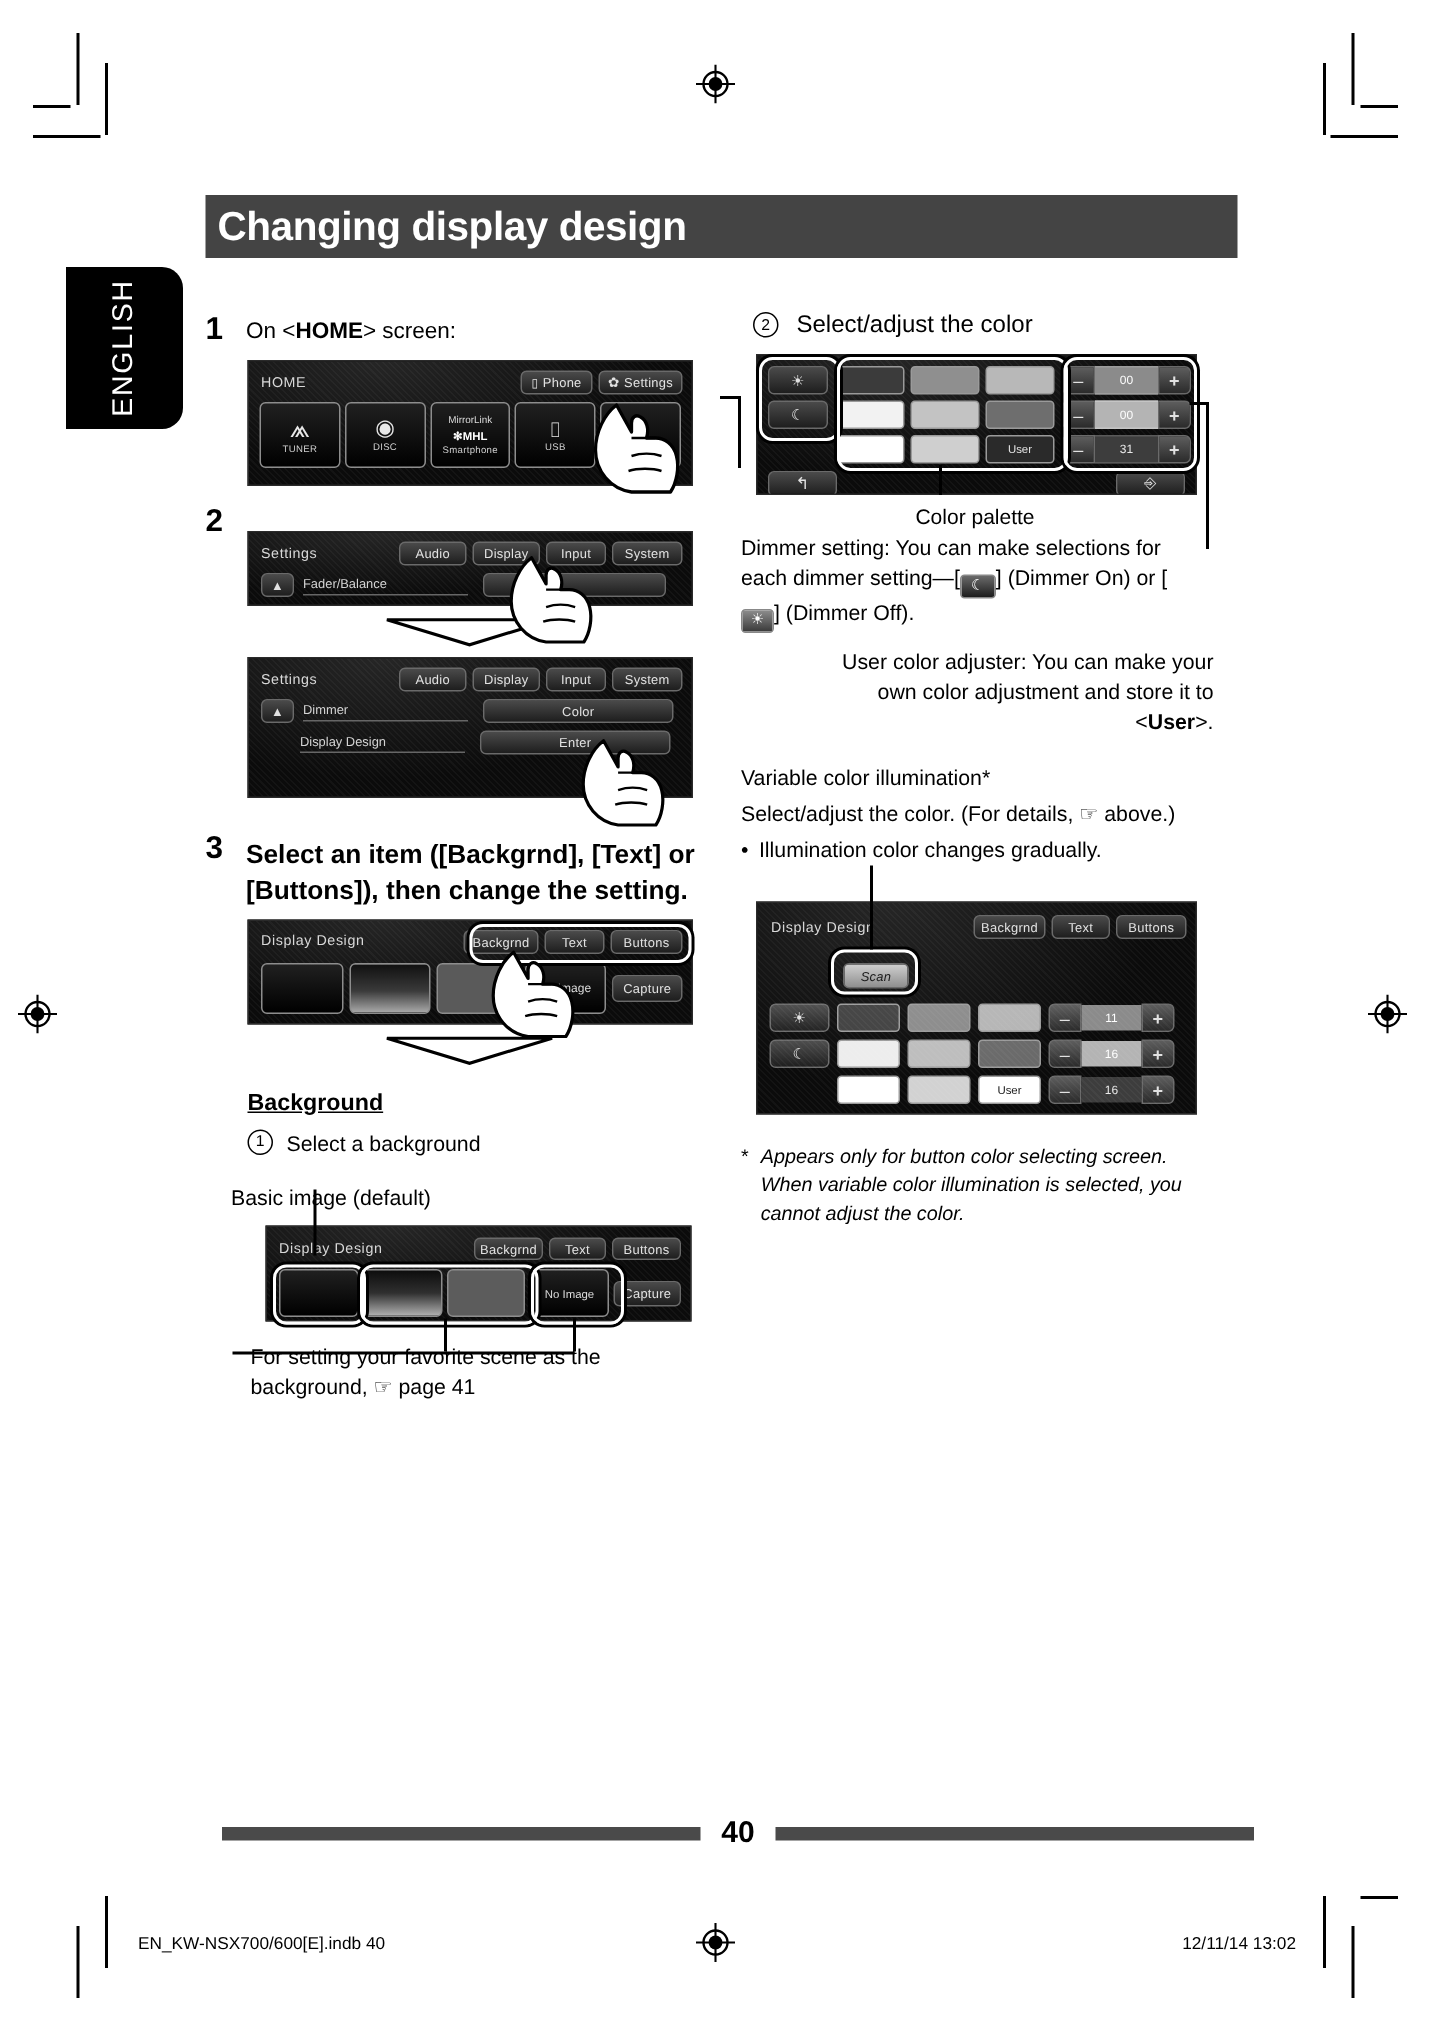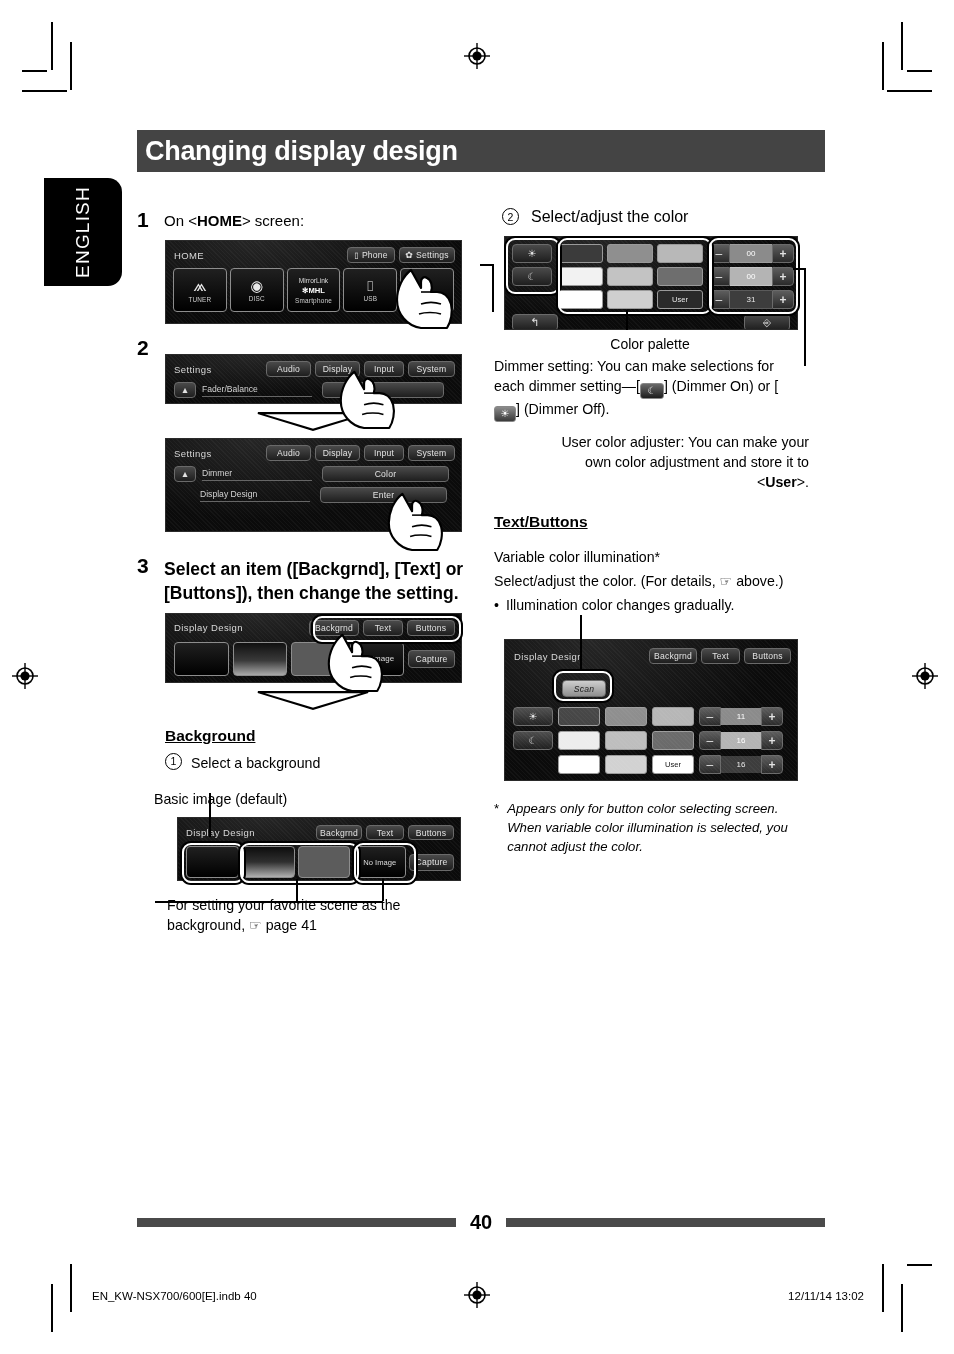--- a/index.html
+++ b/index.html
@@ -78,21 +78,21 @@
   .h-under{font-size:15.5px;font-weight:bold;text-decoration:underline;
            margin-top:16px;}
   .circnum{display:inline-flex;width:15px;height:15px;border:1.3px solid #000;
            border-radius:50%;align-items:center;justify-content:center;
            font-size:10.5px;vertical-align:1px;}
   .body-t{font-size:14.2px;line-height:1.42;}
   .small-t{font-size:13.2px;line-height:1.45;}
   .ital{font-style:italic;}
 
   
-  .pagefoot{position:absolute;left:137px;top:1215px;width:688px;height:14px;
+  .pagefoot{position:absolute;left:148px;top:1215px;width:688px;height:14px;
             display:flex;align-items:center;}
   .pagefoot .bar{height:9px;background:#4a4a4a;flex:1;}
   .pagefoot .num{font-size:20px;font-weight:bold;padding:0 14px;}
   .printline{position:absolute;top:1290px;left:92px;width:772px;
              display:flex;justify-content:space-between;font-size:11.5px;}
 
   
   .sw{border:1px solid #9a9a9a;border-radius:3px;}
 </style>
 </head>
@@ -455,21 +455,20 @@
       <div style="text-align:center;width:292px;margin-left:10px;margin-top:6px;font-size:14px;">Color palette</div>
 
       <div class="body-t" style="margin-top:4px;width:290px;">
         <span>Dimmer setting: You can make selections for each dimmer setting—[</span><span style="display:inline-block;width:22px;height:14px;background:linear-gradient(#6a6a6a,#1d1d1d);border:1px solid #888;border-radius:3px;color:#fff;font-size:10px;text-align:center;line-height:14px;vertical-align:-3px;">☾</span><span>] (Dimmer On) or [</span><span style="display:inline-block;width:20px;height:14px;background:linear-gradient(#8c8c8c,#3a3a3a);border:1px solid #888;border-radius:3px;color:#fff;font-size:10px;text-align:center;line-height:14px;vertical-align:-3px;">☀</span><span>] (Dimmer Off).</span>
       </div>
 
       <div class="body-t" style="margin:10px 0 0 50px;width:265px;text-align:right;">
         <span>User color adjuster: You can make your own color adjustment and store it to &lt;</span><b>User</b><span>&gt;.</span>
       </div>
 
-      <div class="h-under" style="margin-top:20px;">Text/Buttons</div>
       <div class="body-t" style="margin-top:16px;">Variable color illumination*</div>
       <div class="body-t" style="margin-top:4px;">Select/adjust the color. (For details, ☞ above.)</div>
       <div class="body-t" style="margin-top:4px;display:flex;gap:7px;">
         <span>•</span>
         <span>Illumination color changes gradually.</span>
       </div>
 
       <div style="position:relative;margin:24px 0 0 10px;">
         <div class="scr" style="width:292px;height:140px;">
           <div class="scr-row" style="padding:8px 6px 0 9px;">

